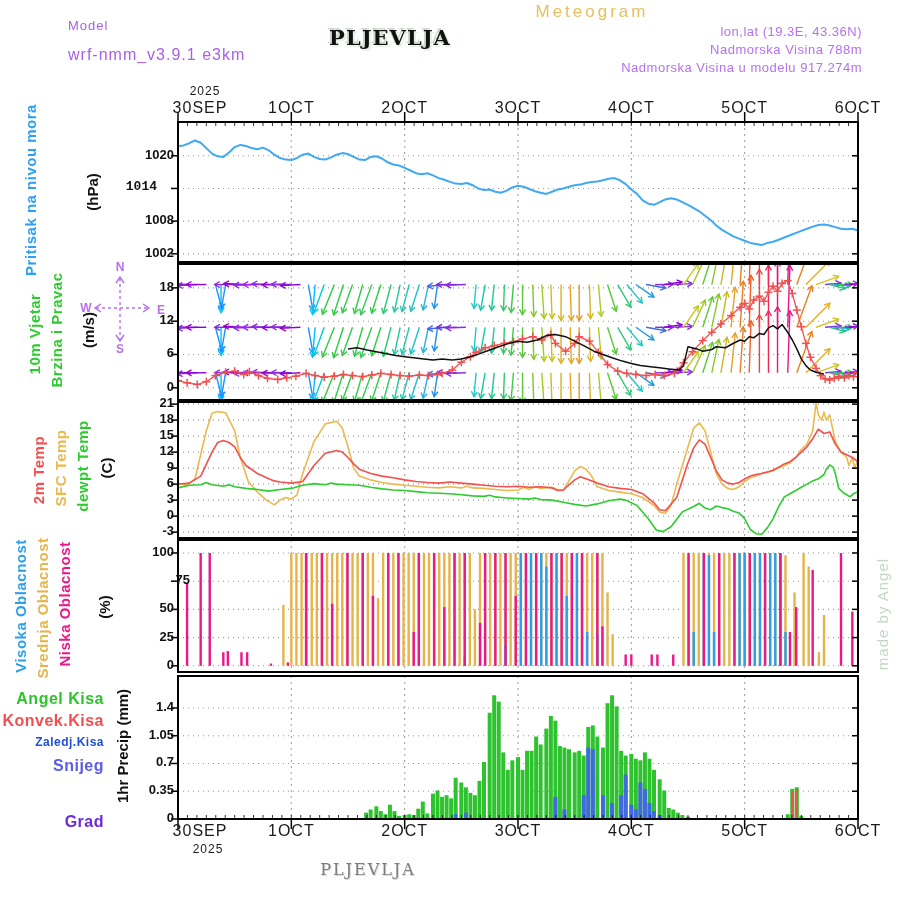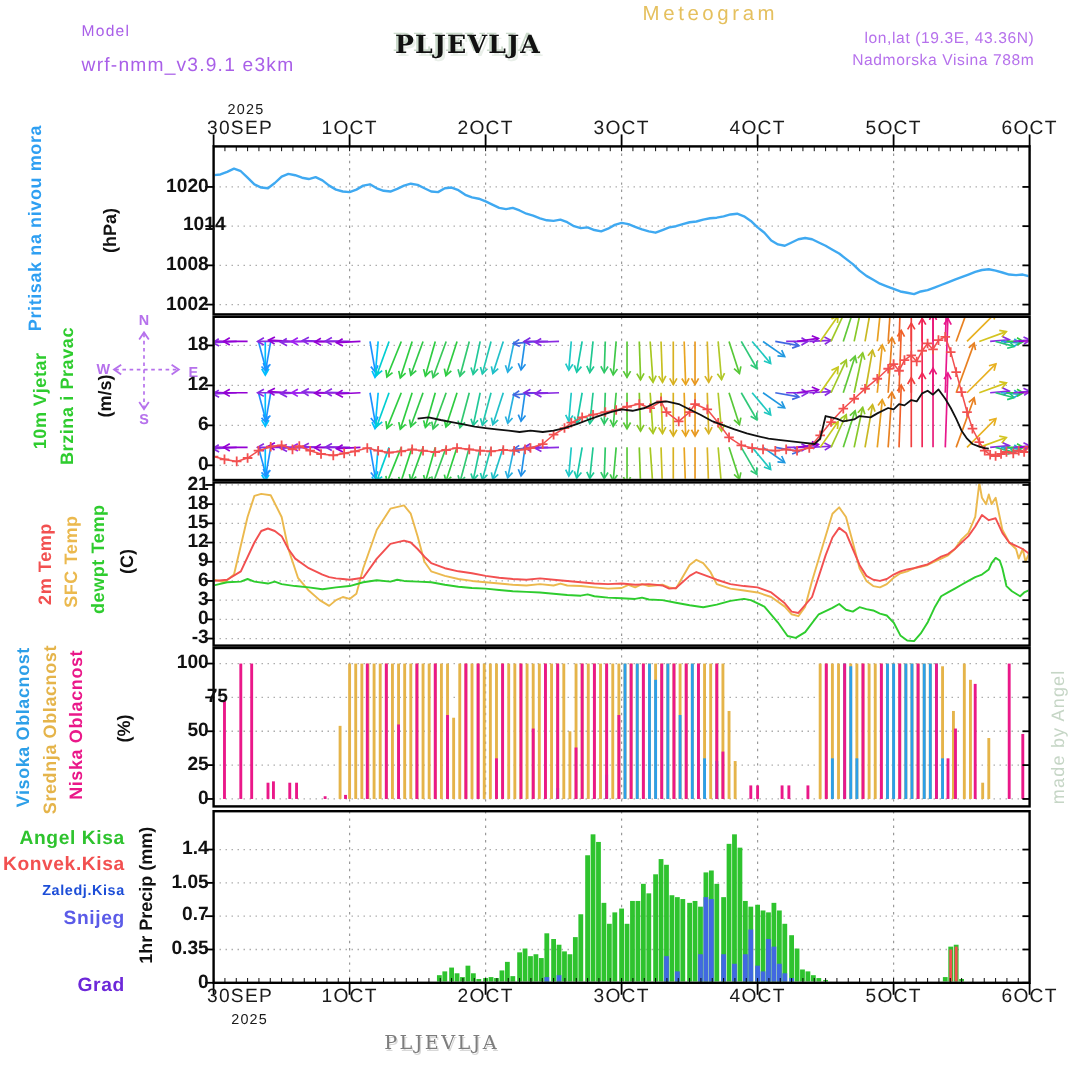--- a/index.html
+++ b/index.html
@@ -11,21 +11,21 @@
   .vert{transform:translate(-50%,-50%) rotate(-90deg);}
   .rt{}
   .meteogram{font-size:17px;letter-spacing:3px;}
   .model-lbl{font-size:13px;letter-spacing:1px;}
   .model-name{font-size:16px;letter-spacing:1px;}
   .title{font-family:"DejaVu Serif",serif;font-weight:bold;font-size:21px;color:#111;
          text-shadow:-2px -2px 0 #cbdacb,2px 2px 0 #e9efe9;letter-spacing:1px;}
   .hdr-r{font-size:13px;letter-spacing:0.5px;}
   .axlbl{font-size:16px;color:#1a1a1a;letter-spacing:1px;}
   .yr{font-size:12px;color:#1a1a1a;letter-spacing:1px;}
-  .ytick{position:absolute;font-size:16px;font-weight:700;color:#111;text-align:right;width:60px;}
+  .ytick{position:absolute;font-size:13px;font-weight:700;color:#111;text-align:right;width:60px;}
   .plbl{font-size:15px;font-weight:700;letter-spacing:0.5px;}
   .unit{font-size:15px;color:#111;font-weight:700;}
   .complet{font-size:12px;font-weight:700;}
   .footer-station{font-family:"DejaVu Serif",serif;font-size:16px;color:#7d7d7d;
         letter-spacing:2px;text-shadow:1px 1px 0 #d8d8d8;}
   .watermark{font-size:15px;letter-spacing:1px;}
 </style>
 </head>
 <body>
 
@@ -1290,20 +1290,21 @@
         <path d="M143,304 L149,308 L143,312" fill="none" stroke="#B671EC" stroke-width="1.5"></path>
       </g>
     </svg>
 
   <div class="lbl ctr meteogram" style="left: 592px; top: 12px; color: rgb(229, 192, 94);">Meteogram</div>
   <div class="lbl model-lbl" style="left: 68px; top: 18px; color: rgb(169, 95, 232);">Model</div>
   <div class="lbl model-name" style="left: 68px; top: 46px; color: rgb(169, 95, 232);">wrf-nmm_v3.9.1 e3km</div>
   <div class="lbl ctr title" style="left:390px;top:37px;">PLJEVLJA</div>
   <div class="lbl rt hdr-r" style="right: 38px; top: 24px; color: rgb(182, 113, 236);">lon,lat (19.3E, 43.36N)</div>
   <div class="lbl rt hdr-r" style="right: 38px; top: 42px; color: rgb(182, 113, 236);">Nadmorska Visina 788m</div>
+  <div class="lbl rt hdr-r" style="right: 38px; top: 60px; color: rgb(182, 113, 236);">Nadmorska Visina u modelu 917.274m</div>
 
   <div class="lbl ctr yr" style="left:205px;top:91px;">2025</div>
   <div class="lbl ctr yr" style="left:208px;top:849px;">2025</div>
 
   <div class="lbl vert plbl" style="left: 30px; top: 190px; color: rgb(46, 159, 242);">Pritisak na nivou mora</div>
   <div class="lbl vert unit" style="left:92px;top:192px;">(hPa)</div>
 
   <div class="lbl vert plbl" style="left: 34px; top: 334px; color: rgb(46, 204, 46);">10m Vjetar</div>
   <div class="lbl vert plbl" style="left: 56px; top: 330px; color: rgb(46, 204, 46);">Brzina i Pravac</div>
   <div class="lbl vert unit" style="left:88px;top:330px;">(m/s)</div>
@@ -1326,21 +1327,21 @@
   <div class="lbl rt plbl" style="right: 796px; top: 712px; font-size: 16px; color: rgb(242, 80, 80);">Konvek.Kisa</div>
   <div class="lbl rt plbl" style="right: 796px; top: 735px; font-size: 12px; color: #1d4ed8;">Zaledj.Kisa</div>
   <div class="lbl rt plbl" style="right: 796px; top: 757px; font-size: 16px; color: rgb(91, 91, 232);">Snijeg</div>
   <div class="lbl rt plbl" style="right: 796px; top: 813px; font-size: 16px; color: #6d28d9;">Grad</div>
   <div class="lbl vert unit" style="left:122px;top:746px;">1hr Precip (mm)</div>
 
   <div class="lbl ctr footer-station" style="left:368px;top:869px;">PLJEVLJA</div>
   <div class="lbl vert watermark" style="left: 882px; top: 614px; color: rgb(198, 214, 198);">made by Angel</div>
 <div class="ytick" style="left: 114px; top: 244.829px;">1002</div>
     <div class="ytick" style="left: 114px; top: 212.144px;">1008</div>
-    <div class="ytick" style="left: 128px; top: 179.459px;">1014</div>
+    <div class="ytick" style="left: 97px; top: 179.459px; font-family: Liberation Mono, monospace;">1014</div>
     <div class="ytick" style="left: 114px; top: 146.774px;">1020</div>
     <div class="ytick" style="left: 114px; top: 378.788px;">0</div>
     <div class="ytick" style="left: 114px; top: 345.482px;">6</div>
     <div class="ytick" style="left: 114px; top: 312.176px;">12</div>
     <div class="ytick" style="left: 114px; top: 278.869px;">18</div>
     <div class="ytick" style="left: 114px; top: 523.133px;">-3</div>
     <div class="ytick" style="left: 114px; top: 507.133px;">0</div>
     <div class="ytick" style="left: 114px; top: 491.133px;">3</div>
     <div class="ytick" style="left: 114px; top: 475.133px;">6</div>
     <div class="ytick" style="left: 114px; top: 459.133px;">9</div>

